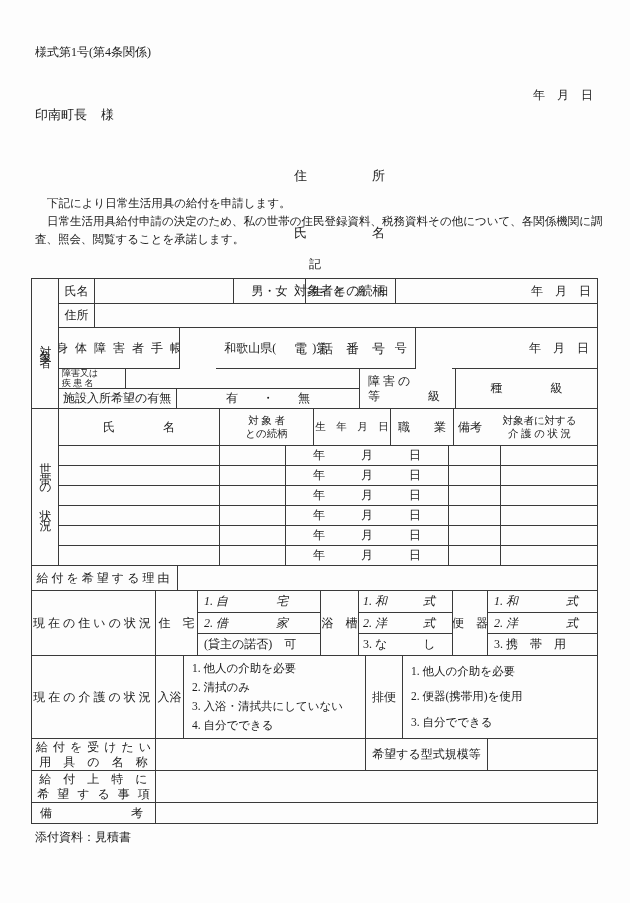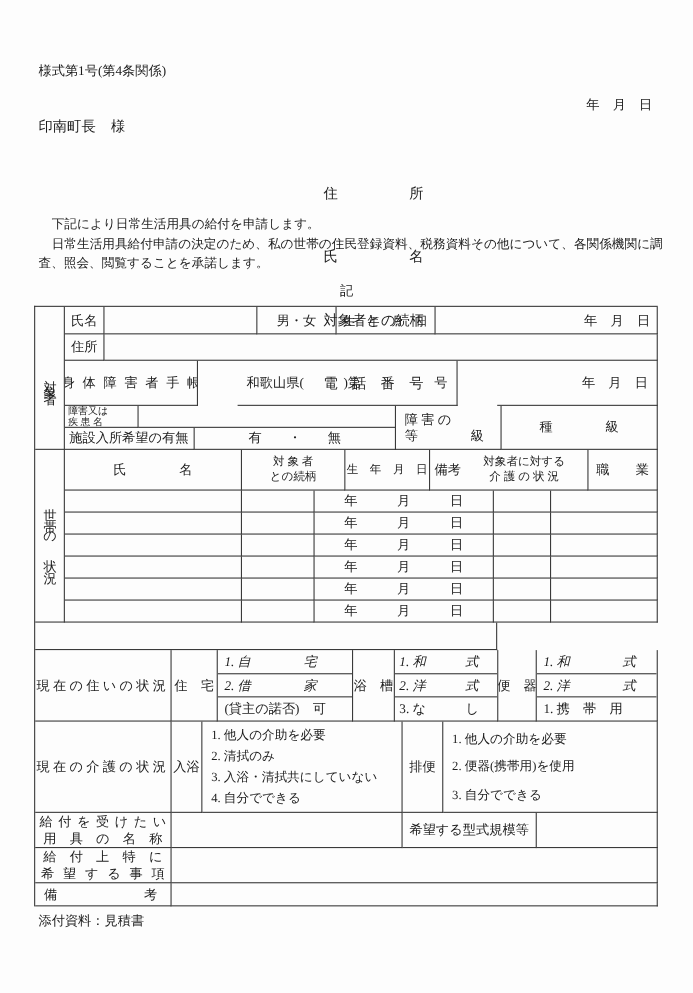--- a/index.html
+++ b/index.html
@@ -34,21 +34,21 @@
   .carecol { flex-direction:column; justify-content:space-around; align-items:stretch;
              padding:3px 0 3px 8px; font-size:11.5px; }
   .careline { white-space:pre; }
   .two { line-height:14px; text-align:center; white-space:pre; }
 </style>
 </head>
 <body>
 
 <div id="page">
 
-  <div class="abs fs12" style="left:35px; top:56px;">様式第1号(第4条関係)</div>
+  <div class="abs fs12" style="left:35px; top:44px;">様式第1号(第4条関係)</div>
   <div class="abs fs12" style="right:37px; top:87px;">年　月　日</div>
   <div class="abs fs13" style="left:35px; top:106px;"><span>印南町長</span><span style="margin-left:14px;">様</span></div>
 
   <div class="abs fs13" style="left:294px; top:127px; line-height:19.3px;">
     <div>住　　　　　所</div>
     <div>氏　　　　　名</div>
     <div>対象者との続柄</div>
     <div>電　話　番　号</div>
   </div>
 
@@ -104,28 +104,28 @@
     <div class="r" style="height:157px;">
       <div class="c vlab" style="width:27px; letter-spacing:11px;">世帯の状況</div>
       <div class="col" style="width:539px;">
         <div class="r" style="height:37px;">
           <div class="c cc" style="width:161px;">氏　　　　名</div>
           <div class="c colcell two" style="width:94px; font-size:10.5px; line-height:13px;">
             <div>対 象 者</div>
             <div>との続柄</div>
           </div>
           <div class="c cc" style="width:77px; font-size:10.5px;">生　年　月　日</div>
+          <div class="c cc" style="width:63px;">職　　業</div>
           <div class="c" style="width:144px;">
             <span class="pl4">備考</span>
             <div class="colcell two" style="flex:1; display:flex; font-size:10.5px; line-height:13px;">
               <div>対象者に対する</div>
               <div>介 護 の 状 況</div>
             </div>
           </div>
-          <div class="c cc" style="width:63px;">職　　業</div>
         </div>
         <div class="r" style="height:20px;">
           <div class="c" style="width:161px;"></div>
           <div class="c" style="width:66px;"></div>
           <div class="c cc" style="width:163px;">年　　　月　　　日</div>
           <div class="c" style="width:52px;"></div>
           <div class="c" style="width:97px;"></div>
         </div>
         <div class="r" style="height:20px;">
           <div class="c" style="width:161px;"></div>
@@ -159,20 +159,21 @@
           <div class="c" style="width:161px;"></div>
           <div class="c" style="width:66px;"></div>
           <div class="c cc" style="width:163px;">年　　　月　　　日</div>
           <div class="c" style="width:52px;"></div>
           <div class="c" style="width:97px;"></div>
         </div>
       </div>
     </div>
 
     <div class="r" style="height:25px;">
+      <div class="c cc ls3" style="width:146px;">給付を希望する理由</div>
       <div class="c" style="width:420px;"></div>
     </div>
 
     <div class="r" style="height:65px;">
       <div class="c cc ls3" style="width:124px;">現在の住いの状況</div>
       <div class="c cc" style="width:42px;">住　宅</div>
       <div class="c col" style="width:123px; align-items:stretch;">
         <div class="optrow hb" style="height:22px;">1. 自　　　　宅</div>
         <div class="optrow hb" style="height:21px;">2. 借　　　　家</div>
         <div class="optrow" style="height:21px;">(貸主の諾否)　可</div>
@@ -180,21 +181,21 @@
       <div class="c cc" style="width:38px;">浴　槽</div>
       <div class="c col" style="width:94px; align-items:stretch;">
         <div class="optrow hb" style="height:22px; padding-left:4px;">1. 和　　　式</div>
         <div class="optrow hb" style="height:21px; padding-left:4px;">2. 洋　　　式</div>
         <div class="optrow" style="height:21px; padding-left:4px;">3. な　　　し</div>
       </div>
       <div class="c cc" style="width:35px;">便　器</div>
       <div class="c col" style="width:110px; align-items:stretch;">
         <div class="optrow hb" style="height:22px;">1. 和　　　　式</div>
         <div class="optrow hb" style="height:21px;">2. 洋　　　　式</div>
-        <div class="optrow" style="height:21px;">1. 携　帯　用</div>
+        <div class="optrow" style="height:21px;">3. 携　帯　用</div>
       </div>
     </div>
 
     <div class="r" style="height:83px;">
       <div class="c cc ls3" style="width:124px;">現在の介護の状況</div>
       <div class="c cc" style="width:28px;">入浴</div>
       <div class="c carecol" style="width:182px;">
         <div class="careline">1. 他人の介助を必要</div>
         <div class="careline">2. 清拭のみ</div>
         <div class="careline">3. 入浴・清拭共にしていない</div>

